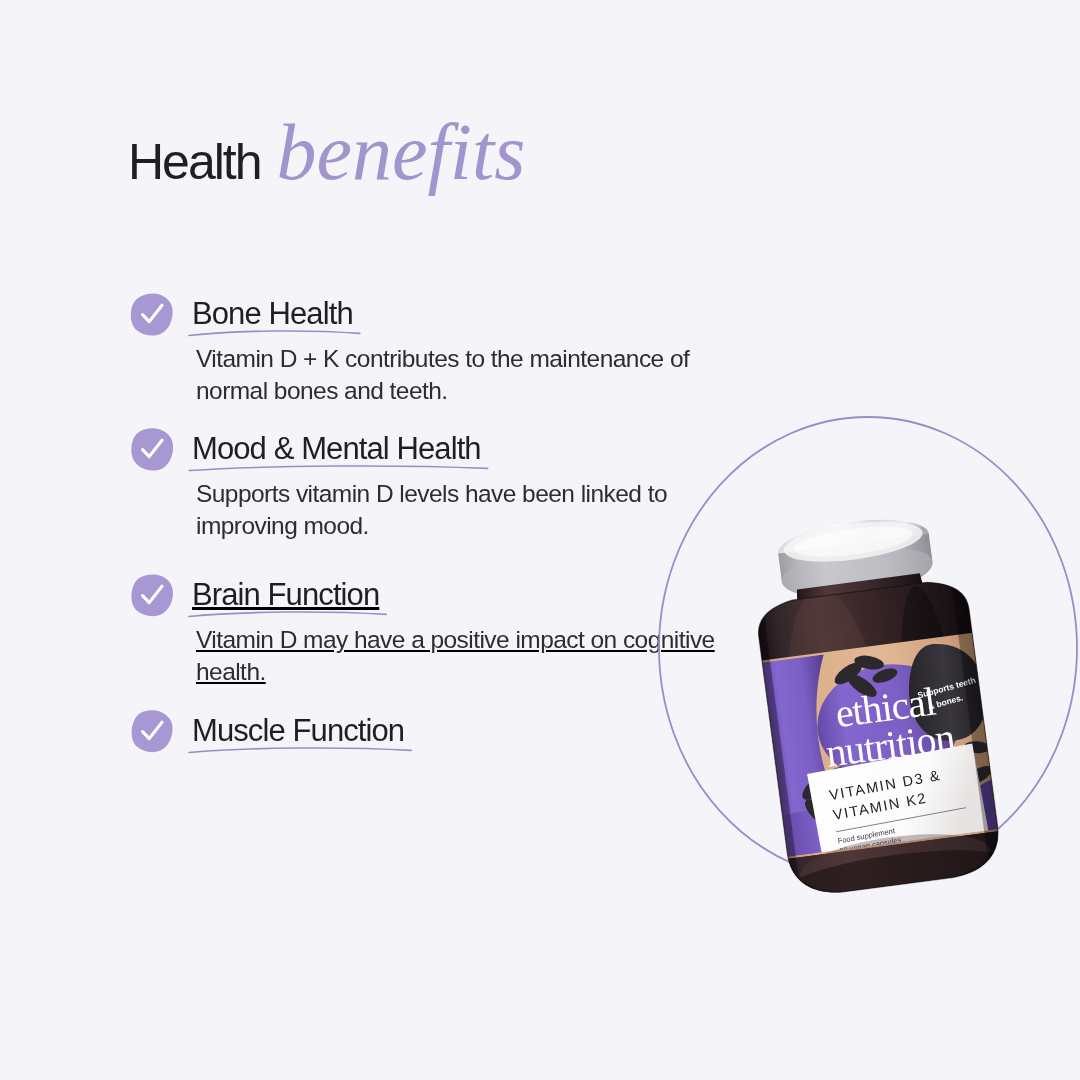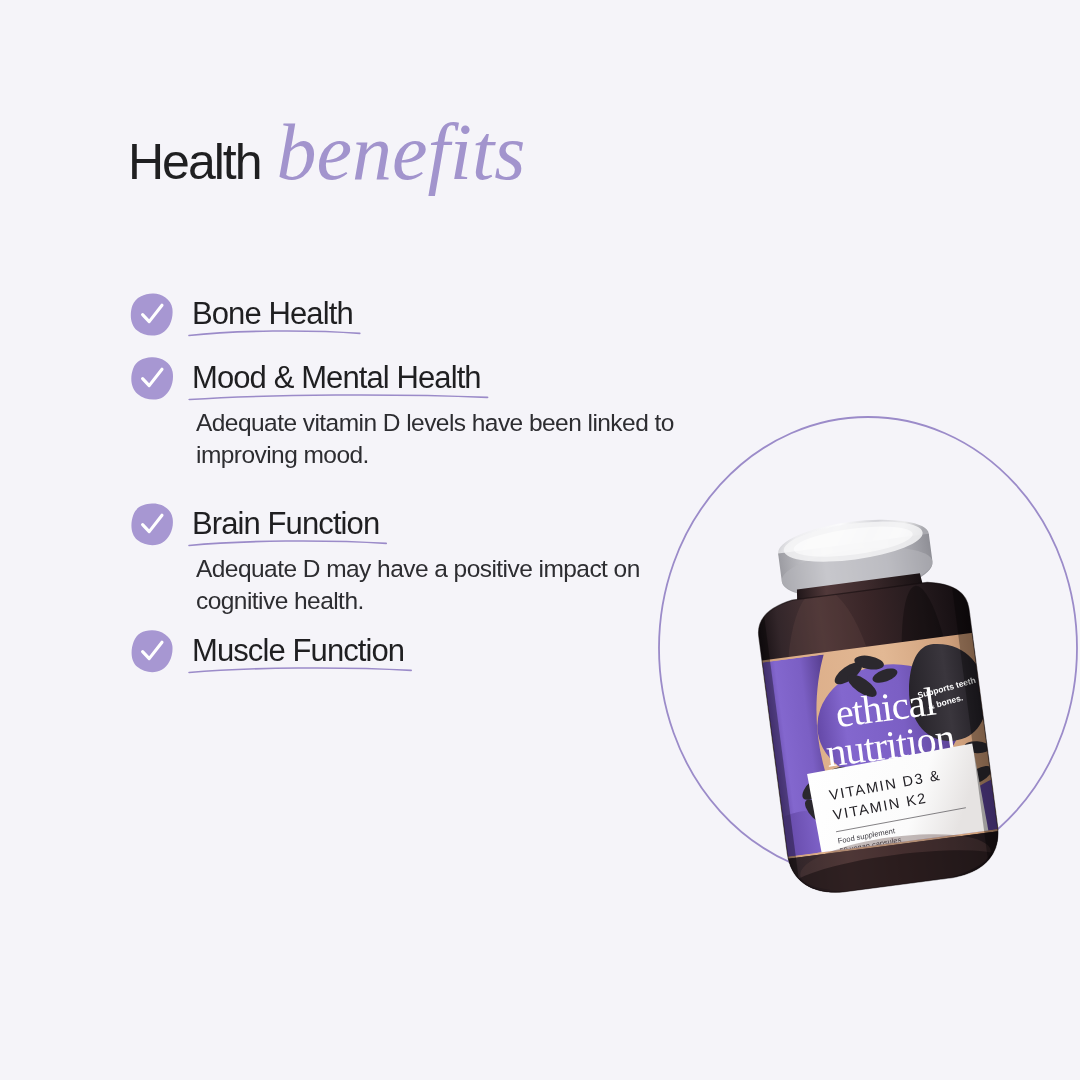--- a/index.html
+++ b/index.html
@@ -112,21 +112,21 @@
     letter-spacing: -0.55px;
     color: #2d2d31;
     line-height: 1.31;
     max-width: 580px;
   }
 
   
   .benefit.b0 { margin-bottom: 16px; }
   .benefit.b1 { margin-bottom: 27px; }
   .benefit.b2 { margin-bottom: 12px; }
-  .benefit.b3 { margin-bottom: 8px; }
+  .benefit.b3 { margin-bottom: 16px; text-decoration: underline; }
   .benefit.b4 { margin-bottom: 4px; }
   .benefit.b4 .benefit-head { padding-left: 6px; }
 
   
   .product-stage {
     position: absolute;
     left: 640px;
     top: 400px;
     width: 450px;
     height: 530px;
@@ -181,61 +181,62 @@
         </span>
         <span class="benefit-title-wrap">
           <span class="benefit-title">Bone Health</span>
           <span class="underline-arc">
             <svg viewBox="0 0 200 10" preserveAspectRatio="none" xmlns="http://www.w3.org/2000/svg">
               <path d="M1 7.5 C 55 2.2, 140 1.6, 199 5.4" fill="none" stroke="#9b8bc9" stroke-width="1.6" stroke-linecap="round"></path>
             </svg>
           </span>
         </span>
       </div>
+      <div class="benefit-body">Vitamin D + K contributes to the maintenance of normal bones and teeth.</div>
     </div>
 
     <div class="benefit b1">
       <div class="benefit-head">
         <span class="check-blob">
           <svg viewBox="0 0 44 44" xmlns="http://www.w3.org/2000/svg">
             <path d="M21.4 1.2C29.8 0.6 40.8 5.6 42.6 15.8c1.8 10.2-2.4 20.8-9.4 25.2C26.2 45.4 14.6 44.0 7.6 38.0 0.6 32.0 0.0 21.6 3.0 13.0 6.0 4.4 13.0 1.8 21.4 1.2Z" fill="#a797d2"></path>
             <path d="M12.6 22.6 L19.2 29.6 L32.0 13.2" fill="none" stroke="#ffffff" stroke-width="3.1" stroke-linecap="round" stroke-linejoin="round"></path>
           </svg>
         </span>
         <span class="benefit-title-wrap">
           <span class="benefit-title">Mood &amp; Mental Health</span>
           <span class="underline-arc">
             <svg viewBox="0 0 200 10" preserveAspectRatio="none" xmlns="http://www.w3.org/2000/svg">
               <path d="M1 7.5 C 55 2.2, 140 1.6, 199 5.4" fill="none" stroke="#9b8bc9" stroke-width="1.6" stroke-linecap="round"></path>
             </svg>
           </span>
         </span>
       </div>
-      <div class="benefit-body">Adequate vitamin D levels have been linked to improving mood.</div>
+      <div class="benefit-body">Supports vitamin D levels have been linked to improving mood.</div>
     </div>
 
 
     <div class="benefit b3">
       <div class="benefit-head">
         <span class="check-blob">
           <svg viewBox="0 0 44 44" xmlns="http://www.w3.org/2000/svg">
             <path d="M22.0 1.6C30.4 1.0 41.0 6.0 42.6 16.2c1.6 10.2-3.0 20.2-10.0 24.4C25.6 44.8 14.2 43.8 7.4 38.0 0.6 32.2 0.2 21.8 3.2 13.2 6.2 4.6 13.6 2.2 22.0 1.6Z" fill="#a797d2"></path>
             <path d="M12.6 22.6 L19.2 29.6 L32.0 13.2" fill="none" stroke="#ffffff" stroke-width="3.1" stroke-linecap="round" stroke-linejoin="round"></path>
           </svg>
         </span>
         <span class="benefit-title-wrap">
           <span class="benefit-title">Brain Function</span>
           <span class="underline-arc">
             <svg viewBox="0 0 200 10" preserveAspectRatio="none" xmlns="http://www.w3.org/2000/svg">
               <path d="M1 7.5 C 55 2.2, 140 1.6, 199 5.4" fill="none" stroke="#9b8bc9" stroke-width="1.6" stroke-linecap="round"></path>
             </svg>
           </span>
         </span>
       </div>
-      <div class="benefit-body">Adequate D may have a positive impact on cognitive health.</div>
+      <div class="benefit-body">Vitamin D may have a positive impact on cognitive health.</div>
     </div>
 
     <div class="benefit b4">
       <div class="benefit-head">
         <span class="check-blob" style="margin-left:-6px;">
           <svg viewBox="0 0 44 44" xmlns="http://www.w3.org/2000/svg">
             <path d="M21.8 1.2C30.6 1.0 41.4 6.8 42.4 17.0c1.0 10.2-3.6 19.8-10.6 23.8C24.8 44.8 13.8 43.6 7.2 37.8 0.6 32.0 0.4 21.4 3.6 12.8 6.8 4.2 13.0 1.4 21.8 1.2Z" fill="#a797d2"></path>
             <path d="M12.6 22.6 L19.2 29.6 L32.0 13.2" fill="none" stroke="#ffffff" stroke-width="3.1" stroke-linecap="round" stroke-linejoin="round"></path>
           </svg>
         </span>

